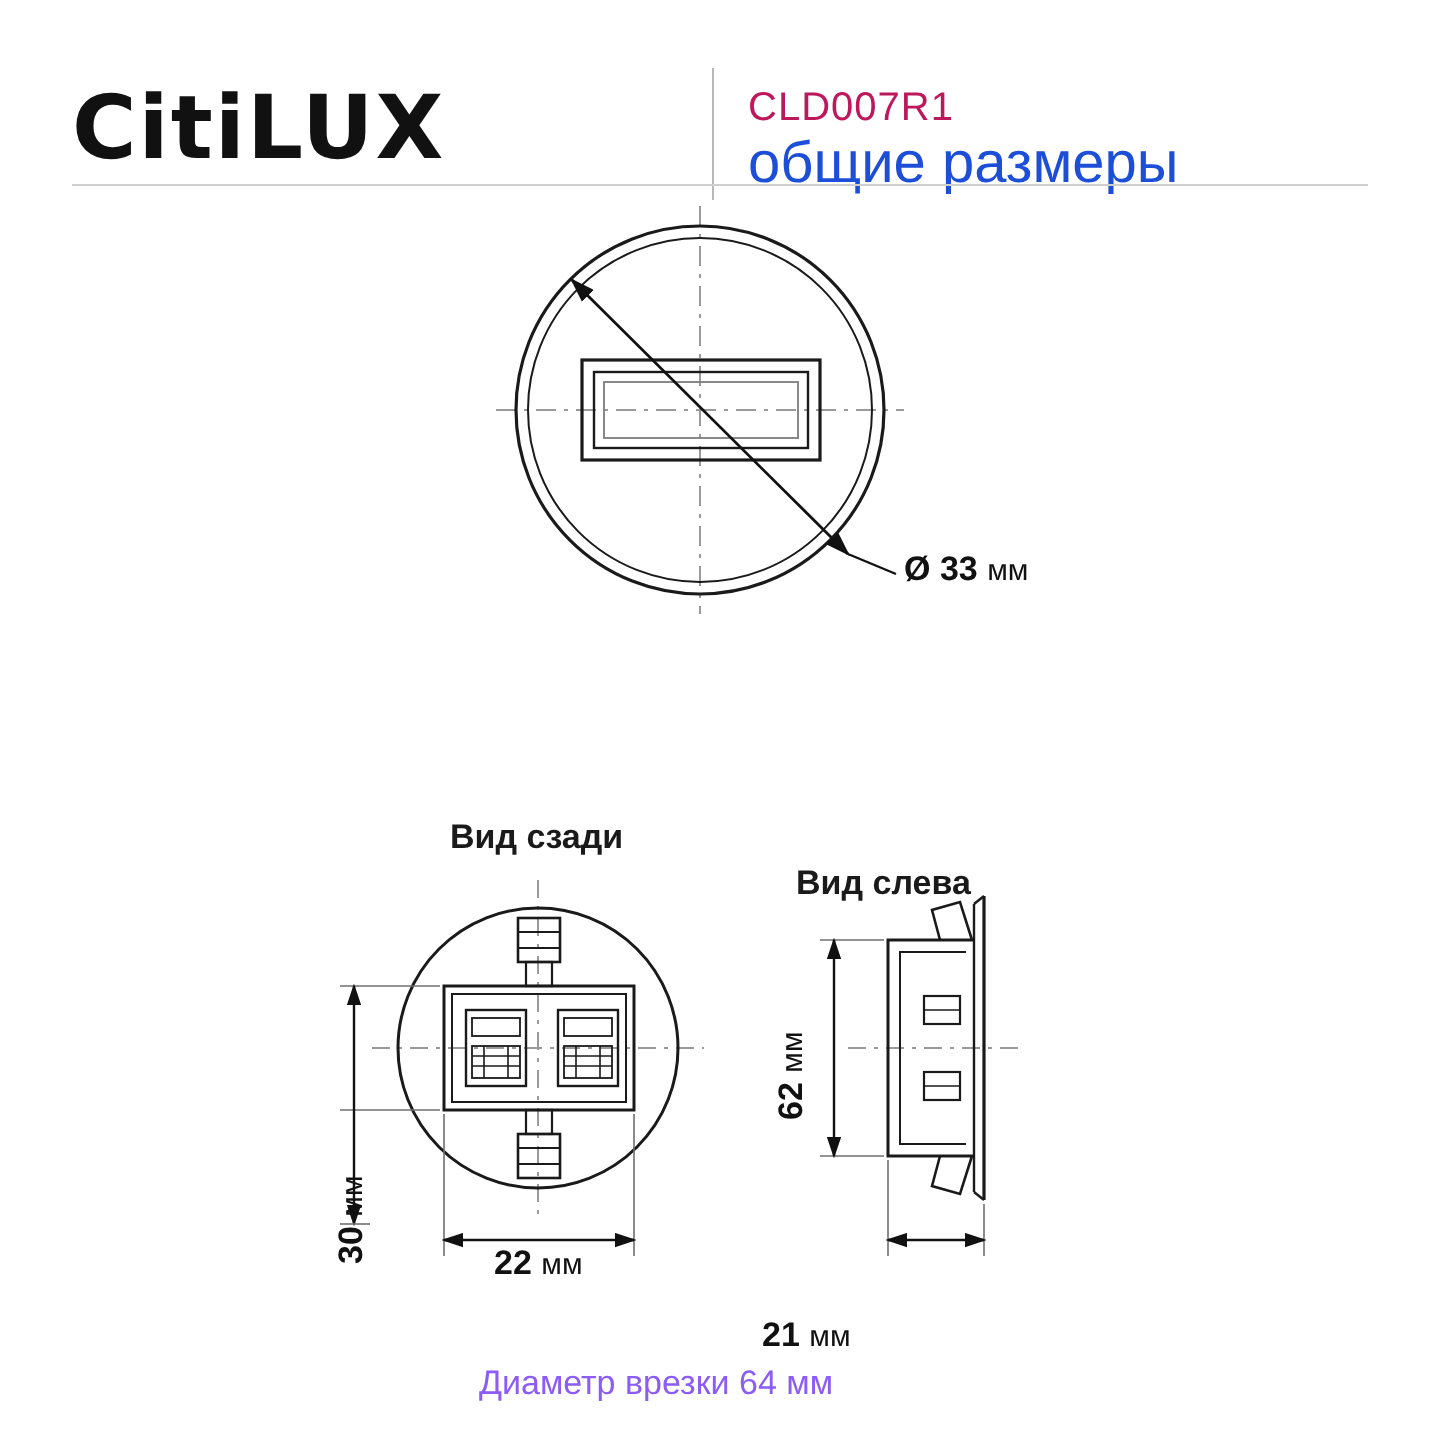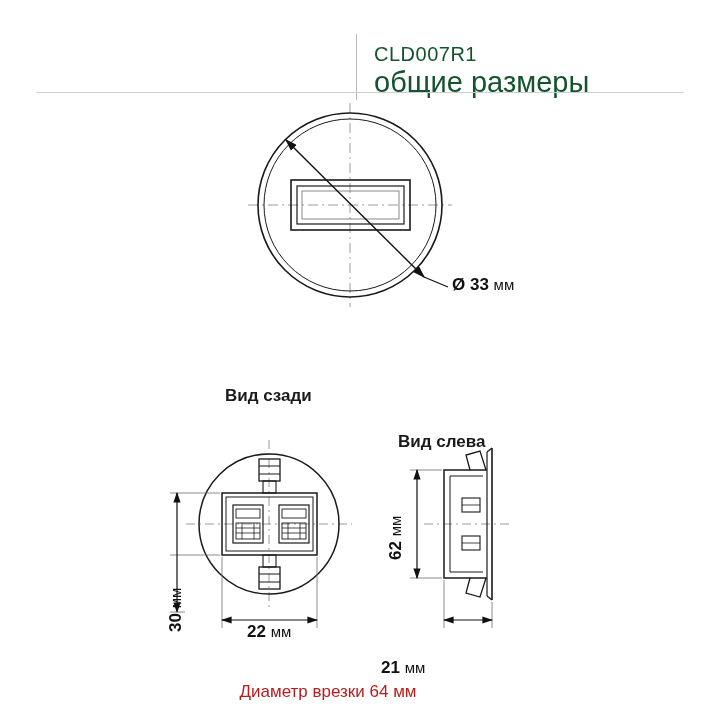--- a/index.html
+++ b/index.html
@@ -49,29 +49,29 @@
     top: 16px;
     width: 1px;
     height: 66px;
     background: #b8b8b8;
   }
   .model-code {
     position: absolute;
     left: 374px;
     top: 25px;
     font-size: 20px;
-    color: #14532d;
+    color: #be185d;
     letter-spacing: 0.5px;
   }
   .header-title {
     position: absolute;
     left: 374px;
     top: 48px;
     font-size: 29px;
-    color: #14532d;
+    color: #1d4ed8;
     letter-spacing: 0px;
     white-space: nowrap;
   }
   .header-rule {
     position: absolute;
     left: 36px;
     top: 92px;
     width: 648px;
     height: 1px;
     background: #cfcfcf;
@@ -104,35 +104,36 @@
     transform: rotate(-90deg);
   }
 
   .footer-note {
     position: absolute;
     left: 0;
     top: 682px;
     width: 656px;
     text-align: center;
     font-size: 17px;
-    color: #b91c1c;
+    color: #8b5cf6;
   }
 
   svg {
     position: absolute;
     left: 0;
     top: 0;
   }
 </style>
 </head>
 <body>
 
 <div class="sheet">
 
   <div class="header">
+    <div class="brand"><span>Citi</span><span class="thin">LUX</span></div>
     <div class="header-divider"></div>
     <div class="model-code">CLD007R1</div>
     <div class="header-title">общие размеры</div>
   </div>
   <div class="header-rule"></div>
 
   <svg width="720" height="720" viewBox="0 0 720 720">
     <defs>
       <marker id="arrowEnd" markerWidth="9" markerHeight="9" refX="8" refY="3" orient="auto">
         <path d="M0,0 L9,3 L0,6 z" fill="#111"></path>
@@ -233,21 +234,21 @@
       <line x1="492" y1="602" x2="492" y2="628" stroke="#6f6f6f" stroke-width="0.8"></line>
       <line x1="444" y1="620" x2="492" y2="620" stroke="#111" stroke-width="1.2" marker-start="url(#arrowStart)" marker-end="url(#arrowEnd)"></line>
     </g>
   </svg>
 
   <div class="dim-text" style="left:452px; top:275px;">
     <span>Ø 33</span>
     <span class="unit">мм</span>
   </div>
 
-  <div class="label bold" style="left:225px; top:386px;text-align:right;">Вид сзади</div>
+  <div class="label bold" style="left:225px; top:409px;text-align:right;">Вид сзади</div>
   <div class="label bold" style="left:398px; top:432px;">Вид слева</div>
 
   <div class="dim-text" style="left:247px; top:622px;">
     <span>22</span>
     <span class="unit">мм</span>
   </div>
   <div class="dim-text vertical" style="left:166px; top:632px;">
     <span>30</span>
     <span class="unit">мм</span>
   </div>

